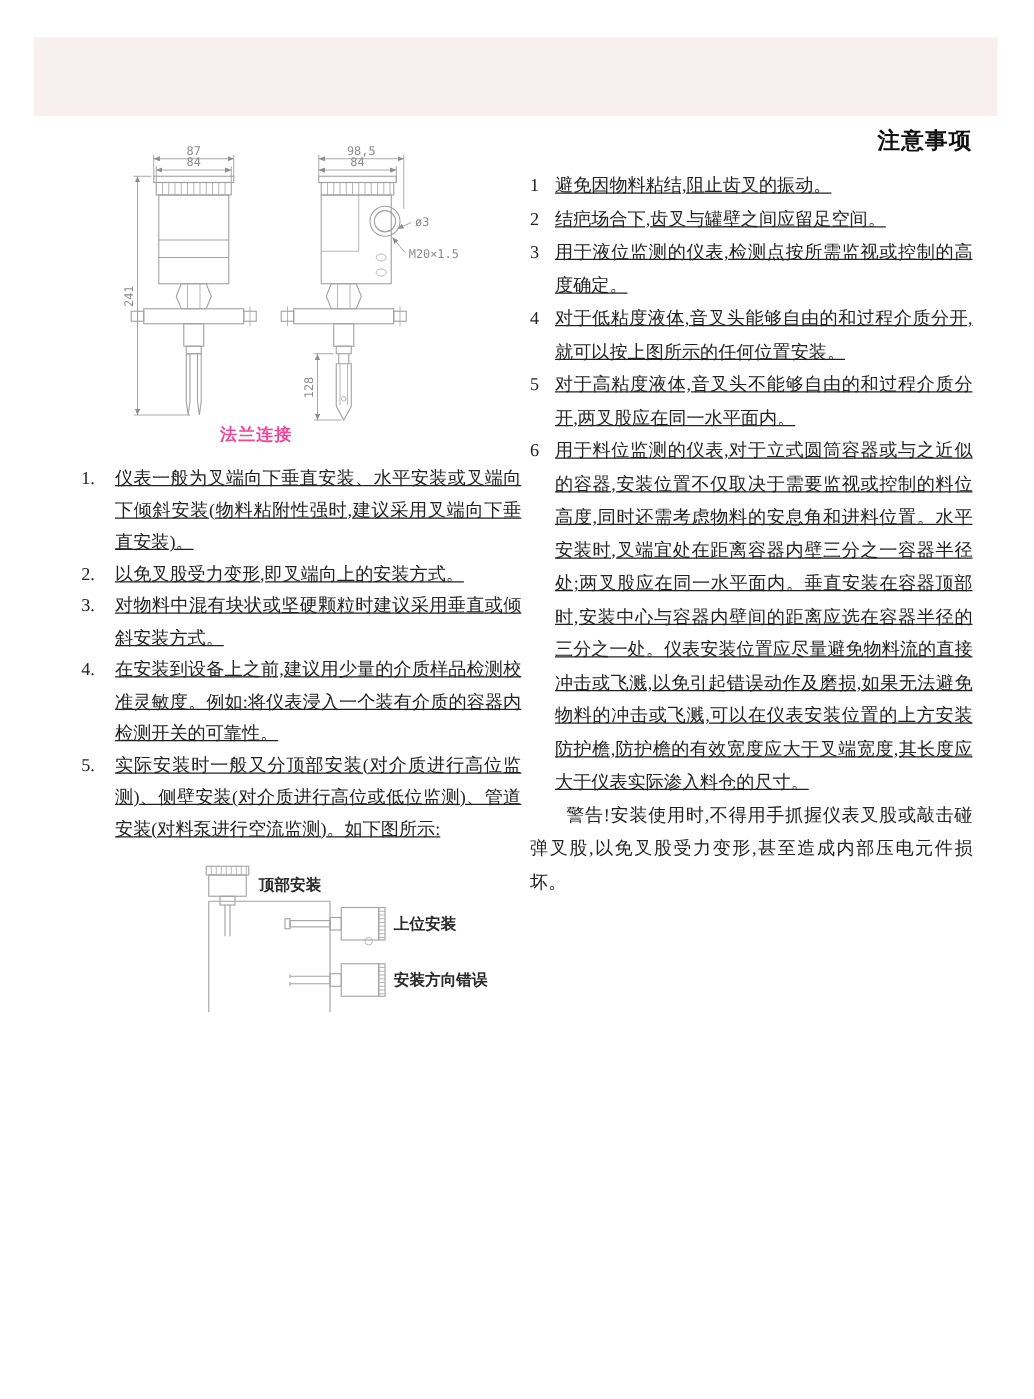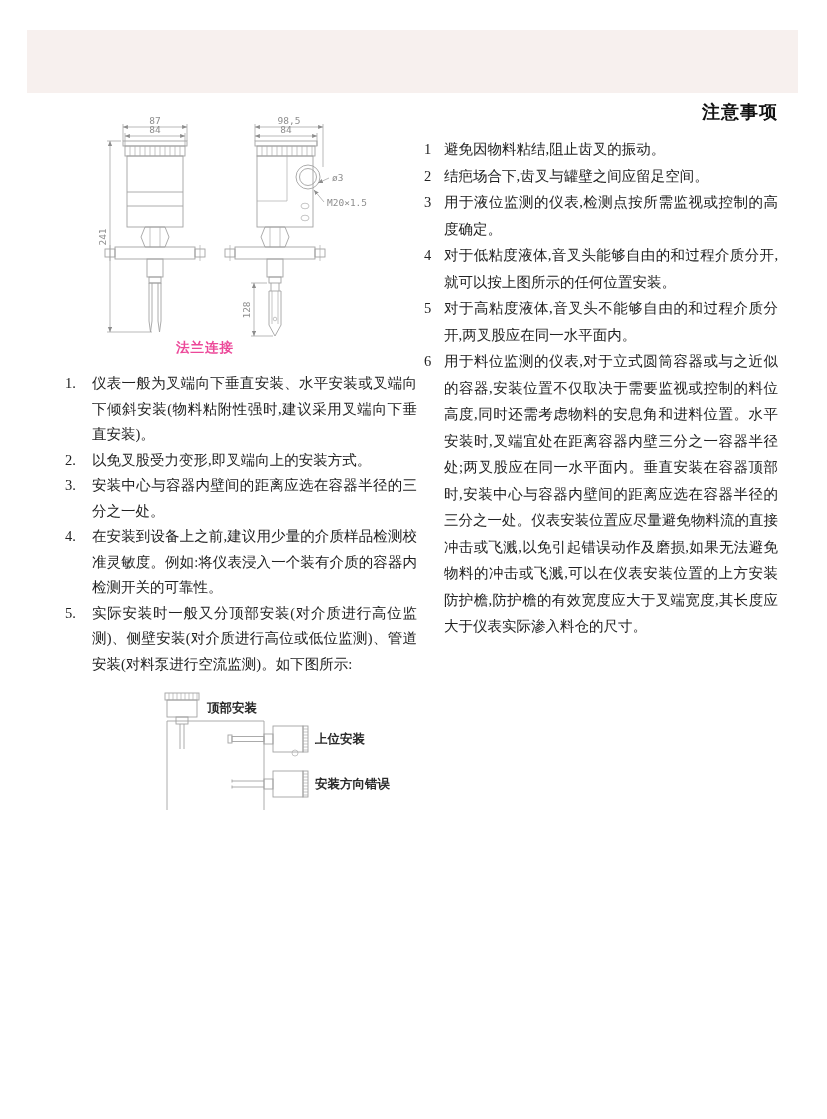--- a/index.html
+++ b/index.html
@@ -18,21 +18,21 @@
     font-family:"Liberation Sans", sans-serif; font-weight:bold;
     font-size:18px; color:#111; margin:0; letter-spacing:1px;text-align:right;
   }
   .install-head { margin-top:8px; }
   .list { text-align:justify; }
   .install-list { margin-top:14px; font-size:14.5px; line-height:25.5px; }
   .notes-list   { margin-top:12px; font-size:14.5px; line-height:26.5px; }
   .li { display:flex; }
   .install-list .num { width:27px; flex:none; }
   .notes-list   .num { width:20px; flex:none; }
-  .li .txt { flex:1; }
+  .li .txt { flex:1;text-decoration:underline; }
   .warning {
     margin:0; font-size:14.5px; line-height:26.5px;
     text-indent:2em; text-align:justify;
   }
 
   .drawing-caption {
     width:280px; text-align:center; margin-top:0px;
     font-family:"Liberation Sans", sans-serif; font-weight:bold;
     font-size:13.5px; color:#ec4899; letter-spacing:1px;
   }
@@ -168,21 +168,21 @@
       <div class="li">
         <span class="num">1.</span>
         <span class="txt">仪表一般为叉端向下垂直安装、水平安装或叉端向下倾斜安装(物料粘附性强时,建议采用叉端向下垂直安装)。</span>
       </div>
       <div class="li">
         <span class="num">2.</span>
         <span class="txt">以免叉股受力变形,即叉端向上的安装方式。</span>
       </div>
       <div class="li">
         <span class="num">3.</span>
-        <span class="txt">安装中心与容器内壁间的距离应选在容器半径的三分之一处。</span>
+        <span class="txt">对物料中混有块状或坚硬颗粒时建议采用垂直或倾斜安装方式。</span>
       </div>
       <div class="li">
         <span class="num">4.</span>
         <span class="txt">在安装到设备上之前,建议用少量的介质样品检测校准灵敏度。例如:将仪表浸入一个装有介质的容器内检测开关的可靠性。</span>
       </div>
       <div class="li">
         <span class="num">5.</span>
         <span class="txt">实际安装时一般又分顶部安装(对介质进行高位监测)、侧壁安装(对介质进行高位或低位监测)、管道安装(对料泵进行空流监测)。如下图所示:</span>
       </div>
     </div>
@@ -269,15 +269,16 @@
       <div class="li">
         <span class="num">5</span>
         <span class="txt">对于高粘度液体,音叉头不能够自由的和过程介质分开,两叉股应在同一水平面内。</span>
       </div>
       <div class="li">
         <span class="num">6</span>
         <span class="txt">用于料位监测的仪表,对于立式圆筒容器或与之近似的容器,安装位置不仅取决于需要监视或控制的料位高度,同时还需考虑物料的安息角和进料位置。水平安装时,叉端宜处在距离容器内壁三分之一容器半径处;两叉股应在同一水平面内。垂直安装在容器顶部时,安装中心与容器内壁间的距离应选在容器半径的三分之一处。仪表安装位置应尽量避免物料流的直接冲击或飞溅,以免引起错误动作及磨损,如果无法避免物料的冲击或飞溅,可以在仪表安装位置的上方安装防护檐,防护檐的有效宽度应大于叉端宽度,其长度应大于仪表实际渗入料仓的尺寸。</span>
       </div>
     </div>
 
+    <p class="warning">警告!安装使用时,不得用手抓握仪表叉股或敲击碰弹叉股,以免叉股受力变形,甚至造成内部压电元件损坏。</p>
   </div>
 
 </div>
 
 </body></html>

